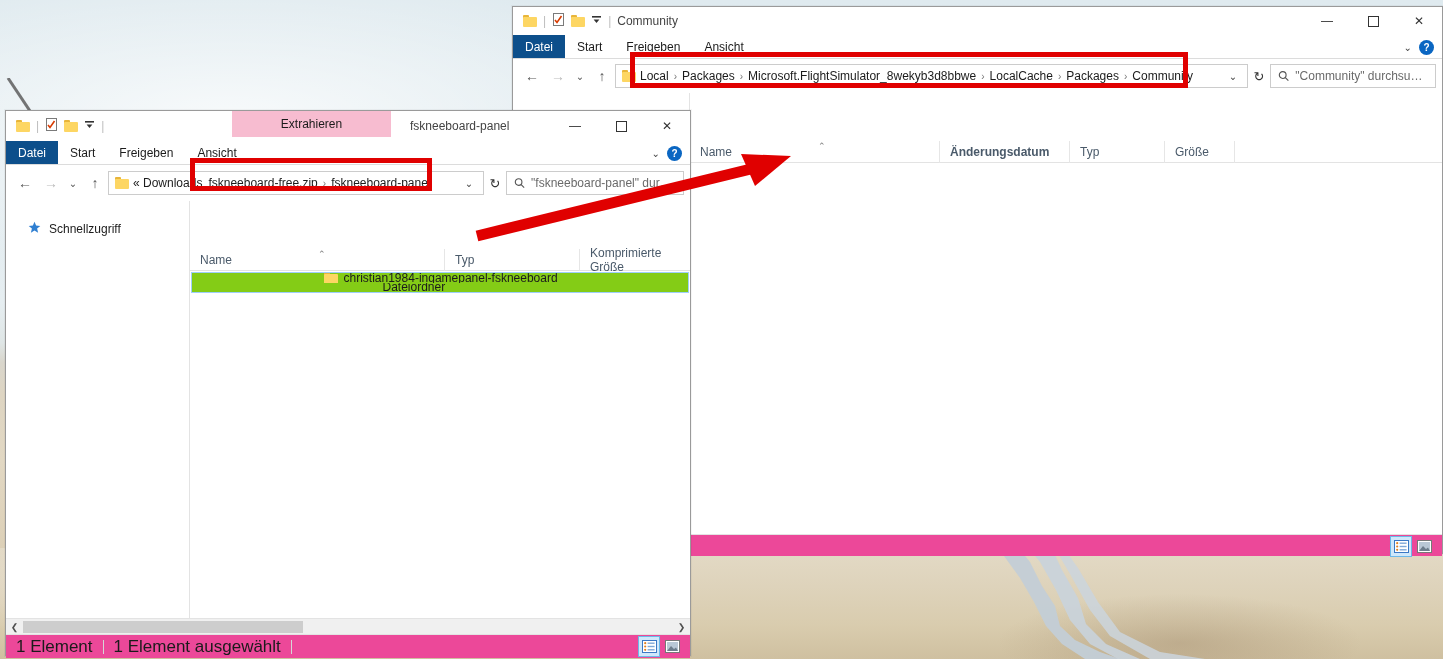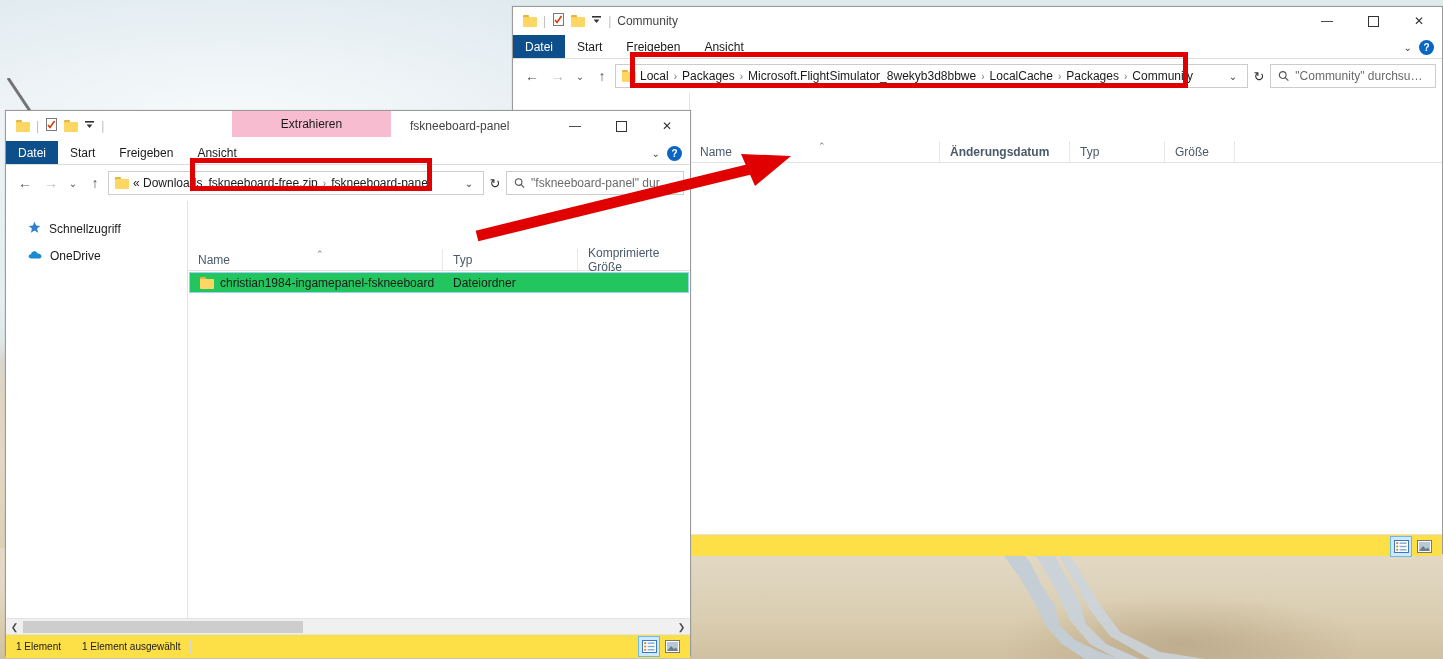--- a/index.html
+++ b/index.html
@@ -95,33 +95,33 @@
               font-size:12px; color:#1b1b1b; white-space:nowrap; }
   .nav-item.sel { background:#cfcfcf; }
 
   .content { flex:1; position:relative; background:#fff; border-left:1px solid #e3e3e3; }
   .colhead { height:22px; display:flex; align-items:center; border-bottom:1px solid #e3e3e3;
              position:relative;margin-top:48px; }
   .col { font-size:12px; color:#4a5a6a; padding-left:10px; height:22px; display:flex;
          align-items:center; border-right:1px solid #e6e6e6; }
   .sortcaret { position:absolute; font-size:9px; color:#7a7a7a; top:0px; }
   .row { height:20px; display:flex; align-items:center; font-size:12px; }
-  .row.sel { background:#22c55e; outline:1px solid #9ecffa; }
+  .row.sel { background:#84cc16; outline:1px solid #9ecffa;flex-direction:column; }
   .cell { padding-left:10px; display:flex; align-items:center; gap:6px;
           white-space:nowrap; overflow:hidden; }
   .emptymsg { text-align:center; font-size:12px; color:#3b3b3b; padding-top:22px; }
 
   .hscroll { height:16px; background:#f0f0f0; display:flex; align-items:center;
              border-top:1px solid #e3e3e3; }
   .hs-arrow { width:17px; text-align:center; color:#505050; font-size:9px; }
   .hs-track { flex:1; height:16px; background:#f0f0f0; position:relative; }
   .hs-thumb { position:absolute; left:0; top:2px; height:12px; background:#cdcdcd; }
 
   .statusbar { height:24px; border-top:1px solid #e3e3e3; display:flex; align-items:center;
-               gap:0; font-size:10px; color:#1b1b1b; background:#fde047; position:relative; }
+               gap:0; font-size:17px; color:#1b1b1b; background:#ec4899; position:relative; }
   .sb-txt { padding:0 10px; }
   .sb-div { width:1px; height:14px; background:#d6d6d6; }
   .viewbtns { position:absolute; right:8px; top:2px; display:flex; gap:3px; }
   .vbtn { width:20px; height:19px; display:flex; align-items:center; justify-content:center; }
   .vbtn.active { background:#cfe8fb; outline:1px solid #6cb8e8; }
 
   
   .ficon { width:14px; height:12px; position:relative; display:inline-block; flex:none; }
   .ficon i { position:absolute; display:block; }
   .ficon .tab { left:0; top:0; width:6px; height:3px; background:#e8b53a; border-radius:1px 1px 0 0; }
@@ -374,28 +374,20 @@
 
   <div class="body" style="height:417px;">
     <div class="sidebar" style="width:184px;">
       <div class="nav-item">
         <span>
           <svg width="13" height="13" viewBox="0 0 13 13">
               <path d="M6.5 0.7 L8.1 4.6 L12.3 4.9 L9.1 7.6 L10.1 11.7 L6.5 9.4 L2.9 11.7 L3.9 7.6 L0.7 4.9 L4.9 4.6 Z" fill="#2f7fd1"></path>
             </svg>
         </span>
         <span>Schnellzugriff</span>
-      </div>
-      <div class="nav-item">
-        <span>
-          <svg width="14" height="11" viewBox="0 0 14 11">
-              <path d="M3.4 9.6 C1.4 9.6 0.4 8.3 0.6 7 C0.8 5.8 1.9 5.1 3 5.2 C3.3 3.3 4.9 2 6.7 2.2 C8.2 2.4 9.2 3.4 9.5 4.6 C11.2 4.3 13.2 5.2 13.4 7.1 C13.6 8.7 12.3 9.6 11 9.6 Z" fill="#1a8bd0"></path>
-            </svg>
-        </span>
-        <span>OneDrive</span>
       </div>
     </div>
 
     <div class="content">
       <div class="colhead">
         <div class="col" style="width:255px;">Name</div>
         <div class="col" style="width:135px;">Typ</div>
         <div class="col" style="width:110px; border-right:none;">Komprimierte Größe</div>
         <div class="sortcaret" style="left:128px;">⌃</div>
       </div>

